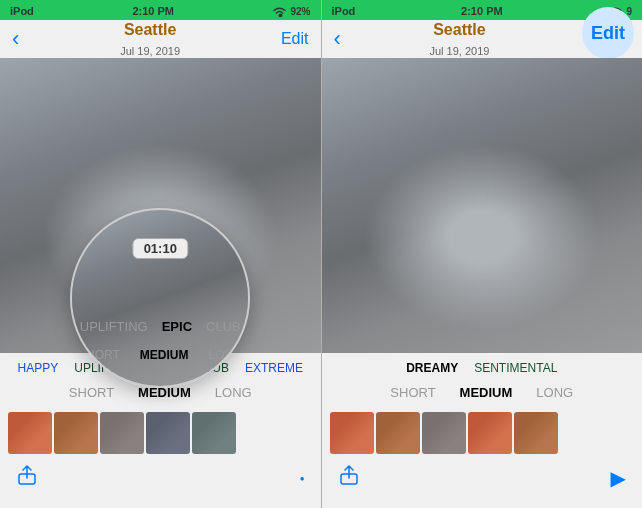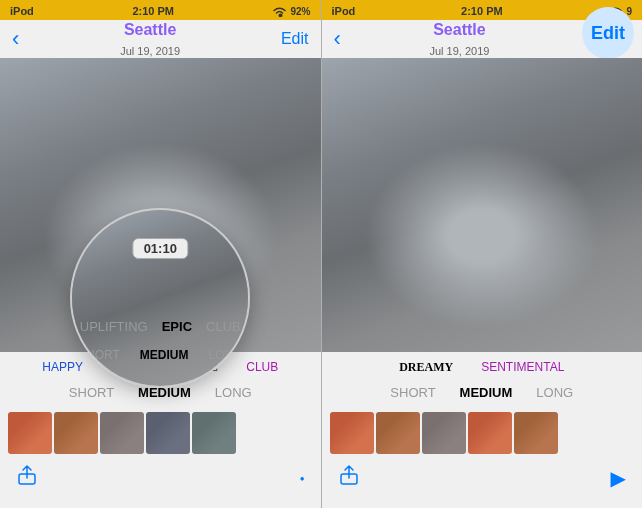--- a/index.html
+++ b/index.html
@@ -25,21 +25,21 @@
 
     
     .status-bar {
       display: flex;
       justify-content: space-between;
       align-items: center;
       padding: 4px 10px 2px;
       font-size: 11px;
       font-weight: 600;
       color: #333;
-      background: #eab308;
+      background: #22c55e;
       height: 20px;
     }
     .status-bar .icons { display: flex; align-items: center; gap: 3px; font-size: 10px; }
 
     
     .nav-bar {
       display: flex;
       justify-content: space-between;
       align-items: center;
       padding: 4px 12px 4px;
@@ -47,21 +47,21 @@
       height: 38px;
     }
     .nav-back {
       color: #007aff;
       font-size: 22px;
       line-height: 1;
     }
     .nav-title {
       text-align: center;
     }
-    .nav-title .title { font-size: 16px; font-weight: 600; color: #8b5cf6; }
+    .nav-title .title { font-size: 16px; font-weight: 600; color: #a16207; }
     .nav-title .subtitle { font-size: 11px; color: #666; margin-top: 6px; }
     .nav-edit {
       color: #007aff;
       font-size: 16px;
       font-weight: 400;
     }
 
     
     .photo-area {
       flex: 1;
@@ -104,25 +104,23 @@
       font-size: 12px;
       color: #1d4ed8;
       padding: 2px 8px;
       cursor: pointer;
       font-weight: 400;
       white-space: nowrap;
     }
     .filter-item.active {
       color: #000;
       font-weight: 700;
-      font-family: Liberation Serif, serif;
     }
     .filter-item.semi {
-      color: #a21caf;
-      margin-left: 12px;
+      color: #14532d;
     }
 
     .duration-row {
       display: flex;
       justify-content: center;
       gap: 0;
       padding: 2px 0 6px;
     }
     .duration-item {
       font-size: 13px;
@@ -325,20 +323,21 @@
       </div>
     </div>
   </div>
 
   <div class="controls-area">
     <div class="filter-row">
       <span class="filter-item">HAPPY</span>
       <span class="filter-item semi">UPLIFTING</span>
       <span class="filter-item active">EPIC</span>
       <span class="filter-item semi">CLUB</span>
+      <span class="filter-item">EXTREME</span>
     </div>
     <div class="duration-row">
       <span class="duration-item">SHORT</span>
       <span class="duration-item active">MEDIUM</span>
       <span class="duration-item">LONG</span>
     </div>
     <div class="thumbnail-row">
       <div class="thumbnail"></div>
       <div class="thumbnail"></div>
       <div class="thumbnail"></div>

